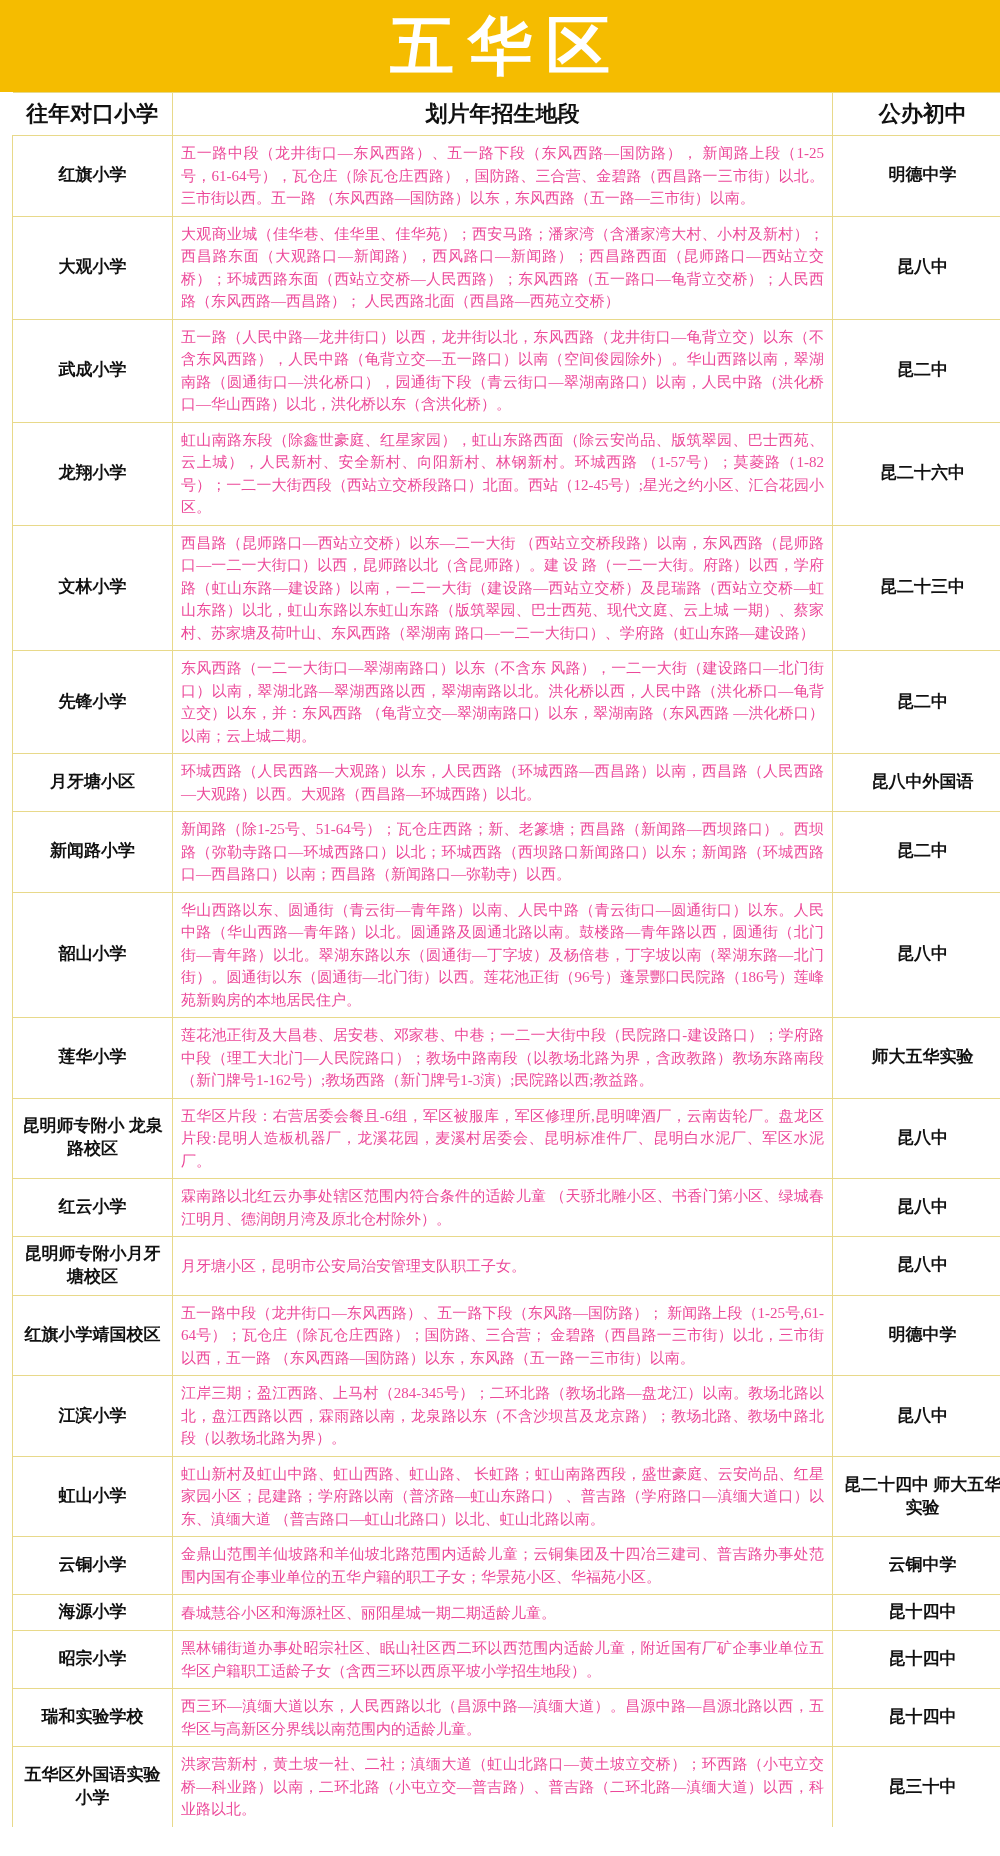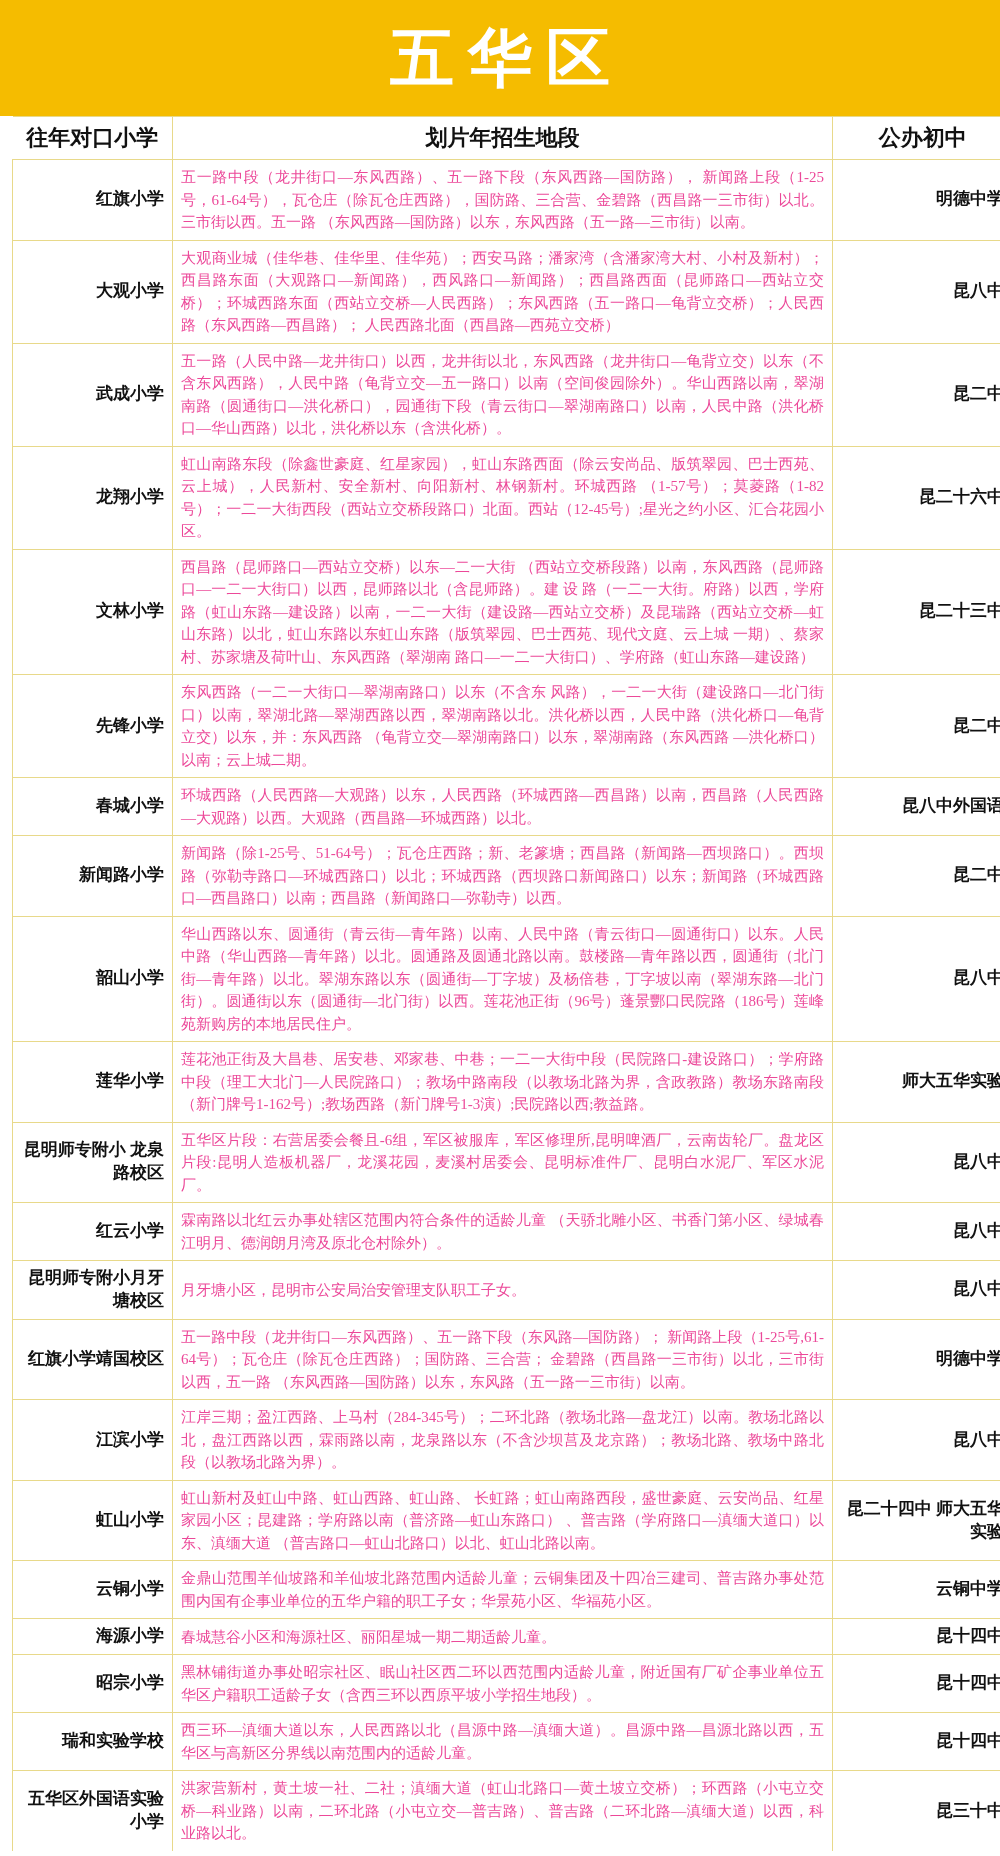--- a/index.html
+++ b/index.html
@@ -13,21 +13,21 @@
     color: #1a1a1a;
   }
   .page {
     width: 1000px;
     box-sizing: border-box;
     padding: 0;
     background: #fff;
   }
   .title-banner {
     background: #F5BC00;
-    height: 116px;
+    height: 92px;
     display: flex;
     align-items: center;
     justify-content: center;
   }
   .title-text {
     color: #ffffff;
     font-size: 64px;
     font-weight: bold;
     letter-spacing: 14px;
     text-indent: 14px;
@@ -56,21 +56,21 @@
     font-weight: bold;
     text-align: center;
     font-family: "Liberation Serif", serif;
     padding: 10px 6px;
     color: #111;
   }
   thead th.h1 { border-left: none; }
   thead th.h3 { border-right: none; }
 
   td.school, td.jhs {
-    text-align: right;
+    text-align: center;
     font-size: 17px;
     font-weight: bold;
     font-family: "Liberation Serif", serif;
     line-height: 1.35;
     color: #111;
   }
   td.school { border-left: none; }
   td.jhs { border-right: none; }
   td.area {
     font-size: 15px;
@@ -129,21 +129,21 @@
           <td class="school">文林小学</td>
           <td class="area">西昌路（昆师路口—西站立交桥）以东—二一大街 （西站立交桥段路）以南，东风西路（昆师路口—一二一大街口）以西，昆师路以北（含昆师路）。建 设 路（一二一大街。府路）以西，学府路（虹山东路—建设路）以南，一二一大街（建设路—西站立交桥）及昆瑞路（西站立交桥—虹山东路）以北，虹山东路以东虹山东路（版筑翠园、巴士西苑、现代文庭、云上城 一期）、蔡家村、苏家塘及荷叶山、东风西路（翠湖南 路口—一二一大街口）、学府路（虹山东路—建设路）</td>
           <td class="jhs">昆二十三中</td>
         </tr>
         <tr>
           <td class="school">先锋小学</td>
           <td class="area">东风西路（一二一大街口—翠湖南路口）以东（不含东 风路），一二一大街（建设路口—北门街口）以南，翠湖北路—翠湖西路以西，翠湖南路以北。洪化桥以西，人民中路（洪化桥口—龟背立交）以东，并：东风西路 （龟背立交—翠湖南路口）以东，翠湖南路（东风西路 —洪化桥口）以南；云上城二期。</td>
           <td class="jhs">昆二中</td>
         </tr>
         <tr>
-          <td class="school">春城小学</td>
+          <td class="school">月牙塘小区</td>
           <td class="area">环城西路（人民西路—大观路）以东，人民西路（环城西路—西昌路）以南，西昌路（人民西路—大观路）以西。大观路（西昌路—环城西路）以北。</td>
           <td class="jhs">昆八中外国语</td>
         </tr>
         <tr>
           <td class="school">新闻路小学</td>
           <td class="area">新闻路（除1-25号、51-64号）；瓦仓庄西路；新、老篆塘；西昌路（新闻路—西坝路口）。西坝路（弥勒寺路口—环城西路口）以北；环城西路（西坝路口新闻路口）以东；新闻路（环城西路口—西昌路口）以南；西昌路（新闻路口—弥勒寺）以西。</td>
           <td class="jhs">昆二中</td>
         </tr>
         <tr>
           <td class="school">韶山小学</td>

